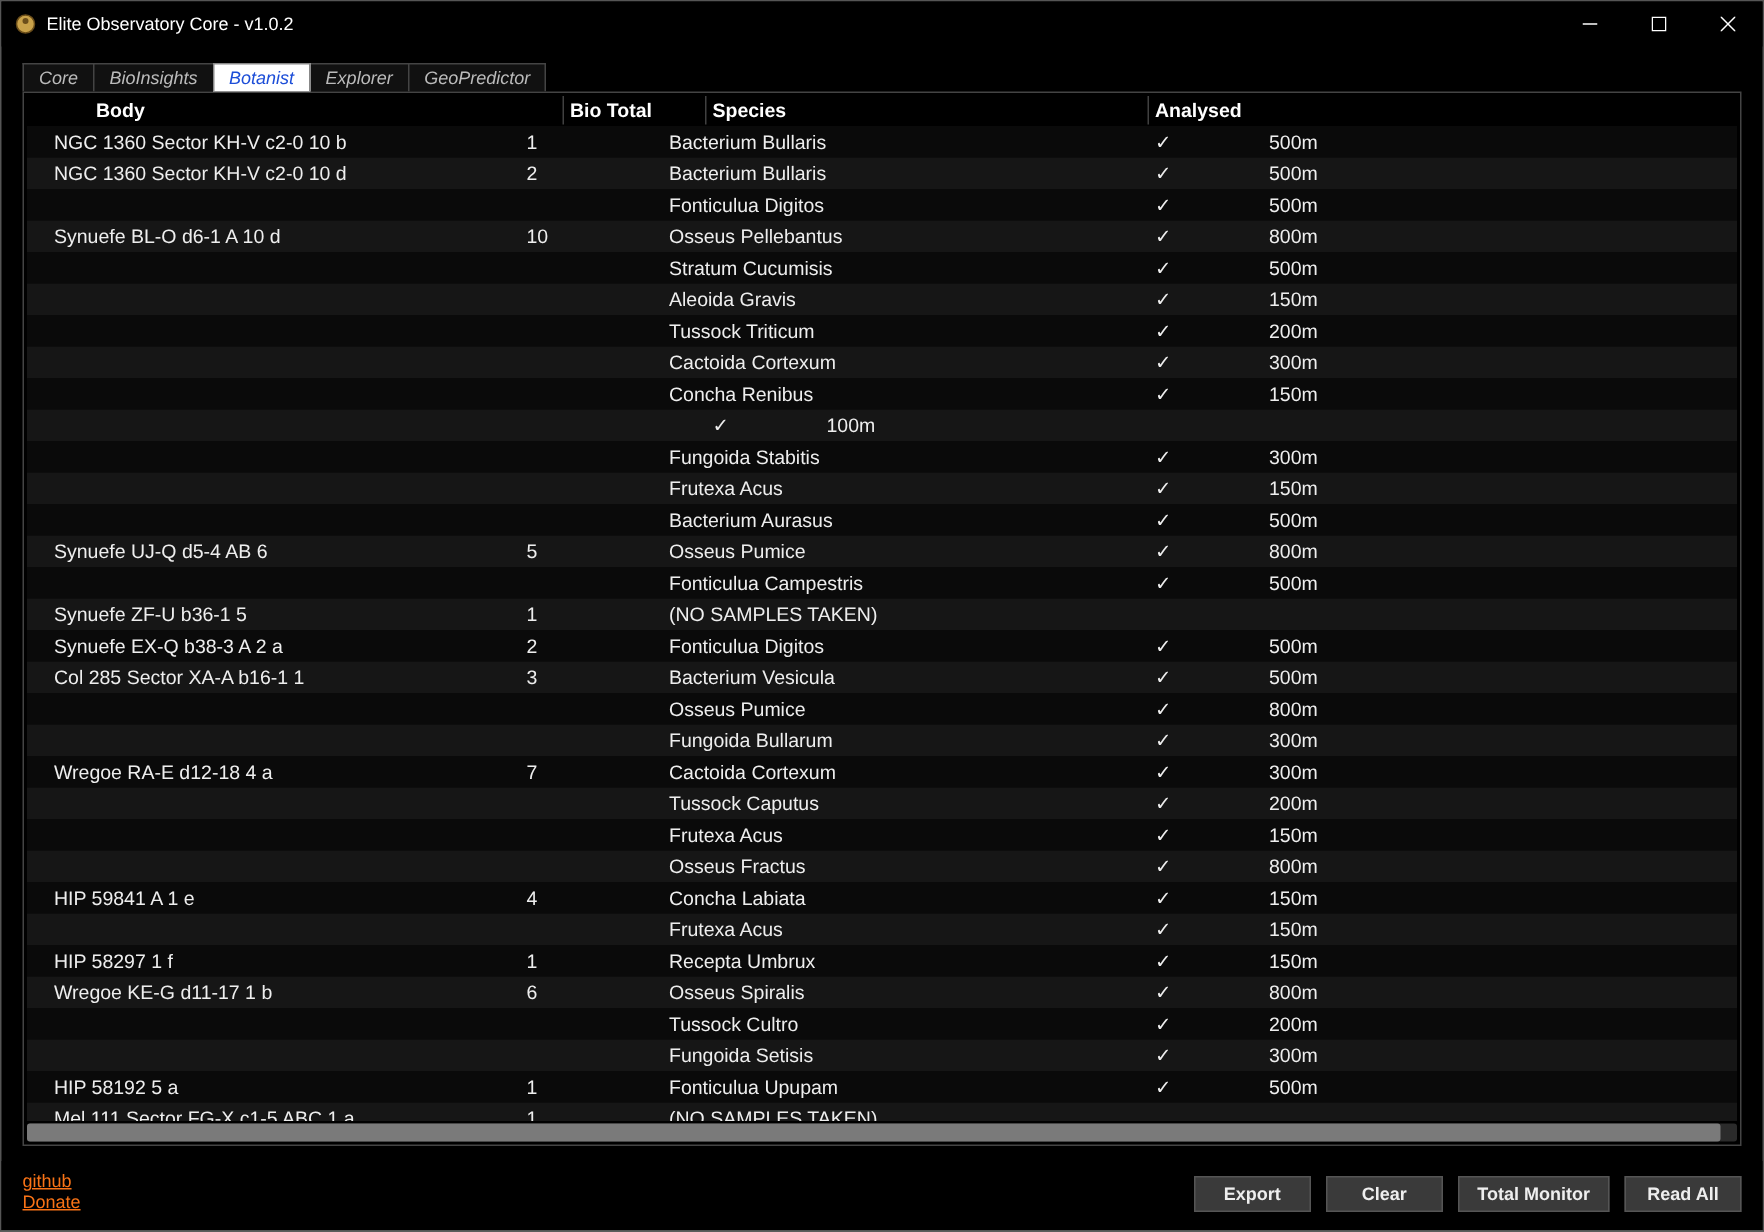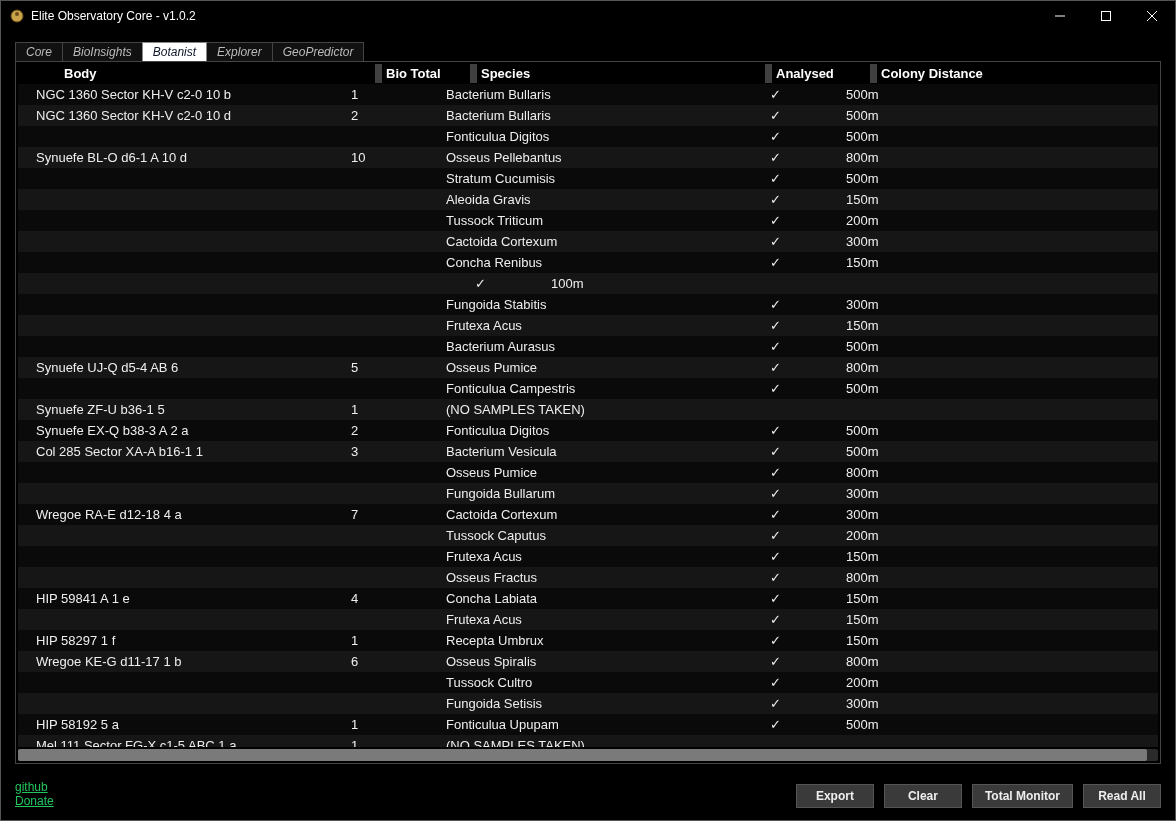--- a/index.html
+++ b/index.html
@@ -68,21 +68,21 @@
     color: #bbb;
     background: #111;
     border: 1px solid #444;
     border-bottom: none;
     margin-right: -1px;
     cursor: pointer;
     line-height: 14px;
   }
   .tab.active {
     background: #fff;
-    color: #0f172a;
+    color: #1d4ed8;
     border-color: #888;
     position: relative;
     z-index: 2;
   }
   
   .grid-panel {
     flex: 1;
     border: 1px solid #444;
     background: #000;
     display: flex;
@@ -95,21 +95,21 @@
     background: #000;
     font-weight: bold;
     font-size: 13px;
     color: #fff;
     border-bottom: 1px solid #000;
     margin-left: 42px;
   }
   .grid-header .hcell {
     padding: 2px 4px;
     border-right: 1px solid #000;
-    border-left: 7px solid #404040;
+    border-left: 1px solid #404040;
   }
   .grid-header .hcell:first-child { border-left: none; }
   .col-body    { width: 315px; }
   .col-total   { width: 95px;  }
   .col-species { width: 295px; }
   .col-analysed{ width: 105px; }
   .col-colony  { flex: 1; }
   .grid-body {
     flex: 1;
     overflow-y: auto;
@@ -156,21 +156,21 @@
     align-items: flex-end;
     padding: 6px 14px 12px 14px;
     background: #000;
   }
   .links {
     display: flex;
     flex-direction: column;
     font-size: 12px;
   }
   .links a {
-    color: #22c55e;
+    color: #f97316;
     text-decoration: underline;
     cursor: pointer;
   }
   .footer .spacer { flex: 1; }
   .footer-buttons { display: flex; gap: 10px; }
   .btn {
     min-width: 78px;
     height: 24px;
     background: #3a3a3a;
     color: #eee;
@@ -228,21 +228,20 @@
         <div class="tab">Explorer</div>
         <div class="tab">GeoPredictor</div>
       </div>
 
     <div class="grid-panel">
       <div class="grid-header">
         <div class="hcell col-body">Body</div>
         <div class="hcell col-total">Bio Total</div>
         <div class="hcell col-species">Species</div>
         <div class="hcell col-analysed">Analysed</div>
-        <div class="hcell col-colony">Colony Distance</div>
       </div>
       <div class="grid-body" id="grid-body">
           <div class="row">
             <div class="cell col-body">NGC 1360 Sector KH-V c2-0 10 b</div>
             <div class="cell col-total">1</div>
             <div class="cell col-species">Bacterium Bullaris</div>
             <div class="cell col-analysed center">✓</div>
             <div class="cell col-colony">500m</div>
           </div>
           <div class="row">

